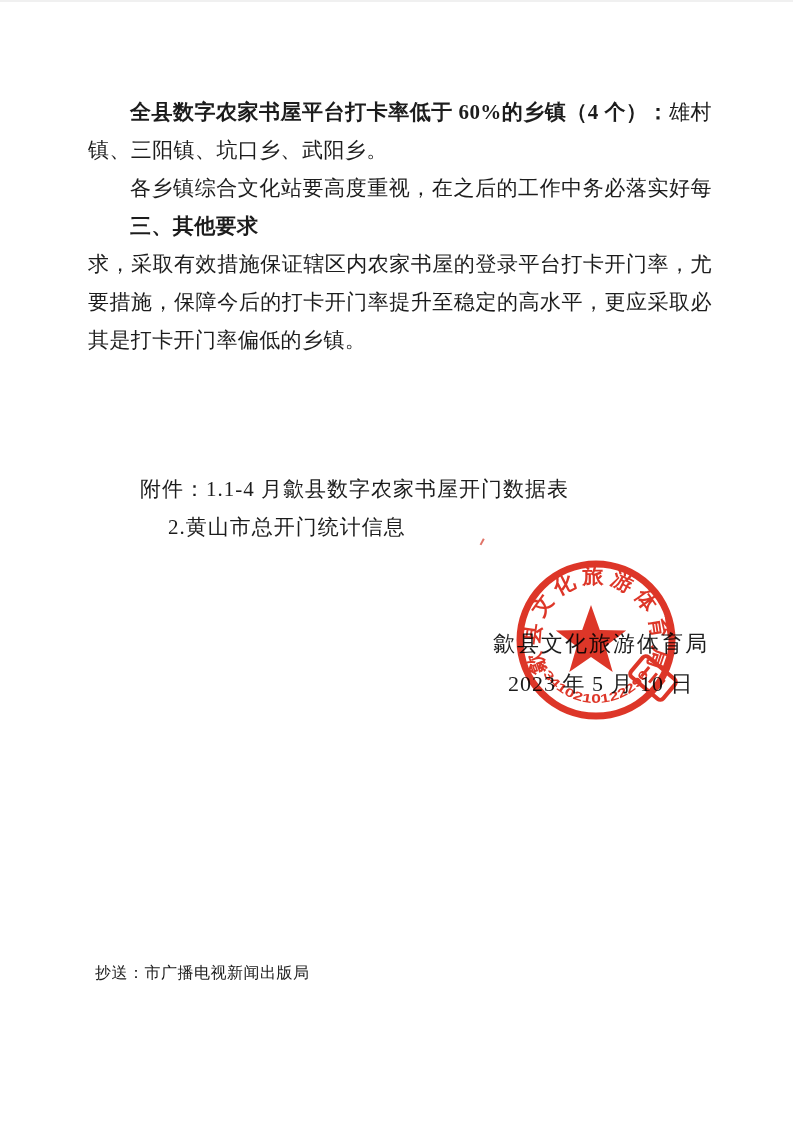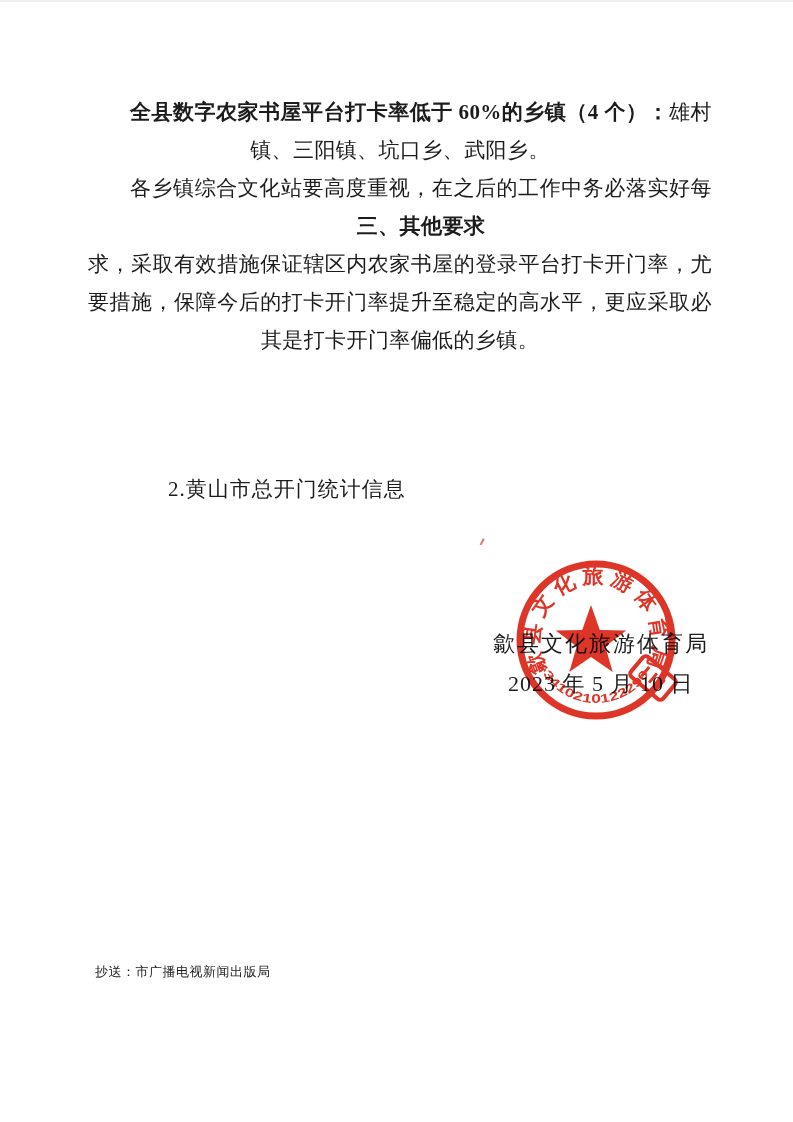--- a/index.html
+++ b/index.html
@@ -14,21 +14,21 @@
   }
   .page { position: absolute; inset: 0; background: #fff; }
 
   
   .main-text {
     position: absolute;
     left: 88px; top: 91px; width: 624px;
     font-size: 21px; line-height: 38px;
     letter-spacing: 0.4px;
   }
-  .line { white-space: nowrap; text-align: center; }
+  .line { white-space: nowrap; }
   .indent { text-indent: 42px; }
   .fill { text-align: justify; text-align-last: justify; white-space: normal; }
   .bold { font-weight: bold; }
   .heading { font-weight: bold; font-family: "Liberation Sans", "DejaVu Sans", sans-serif; }
 
   
   .attachment {
     position: absolute; left: 140px; top: 468px;
     font-size: 21px; line-height: 38px; letter-spacing: 1px;
   }
@@ -57,39 +57,40 @@
     position: absolute; left: 481px; top: 537px;
     width: 5px; height: 7px;
     border-left: 2px solid #d64434;
     transform: rotate(28deg);
     opacity: 0.75;
   }
 
   
   .cc-line {
     position: absolute; left: 95px; top: 961px;
-    font-size: 13px; letter-spacing: 0.5px; white-space: nowrap;
+    font-size: 16px; letter-spacing: 0.5px; white-space: nowrap;
   }
 </style>
 </head>
 <body>
 
 <div class="page">
 
   <div class="main-text">
     <div class="line fill indent"><span class="bold">全县数字农家书屋平台打卡率低于 60%的乡镇（4 个）：</span><span>雄村</span></div>
     <div class="line">镇、三阳镇、坑口乡、武阳乡。</div>
     <div class="line fill indent">各乡镇综合文化站要高度重视，在之后的工作中务必落实好每</div>
     <div class="line heading indent">三、其他要求</div>
     <div class="line fill">求，采取有效措施保证辖区内农家书屋的登录平台打卡开门率，尤</div>
     <div class="line fill">要措施，保障今后的打卡开门率提升至稳定的高水平，更应采取必</div>
     <div class="line">其是打卡开门率偏低的乡镇。</div>
   </div>
 
   <div class="attachment">
+    <div class="att-line1">附件：1.1-4 月歙县数字农家书屋开门数据表</div>
     <div class="att-line2">2.黄山市总开门统计信息</div>
   </div>
 
   <div class="ink-speck"></div>
 
   <div class="sig-issuer">歙县文化旅游体育局</div>
   <div class="sig-date">2023 年 5 月 10 日</div>
 
   <svg class="seal" viewBox="0 0 200 200" width="200" height="200">
     <defs>

